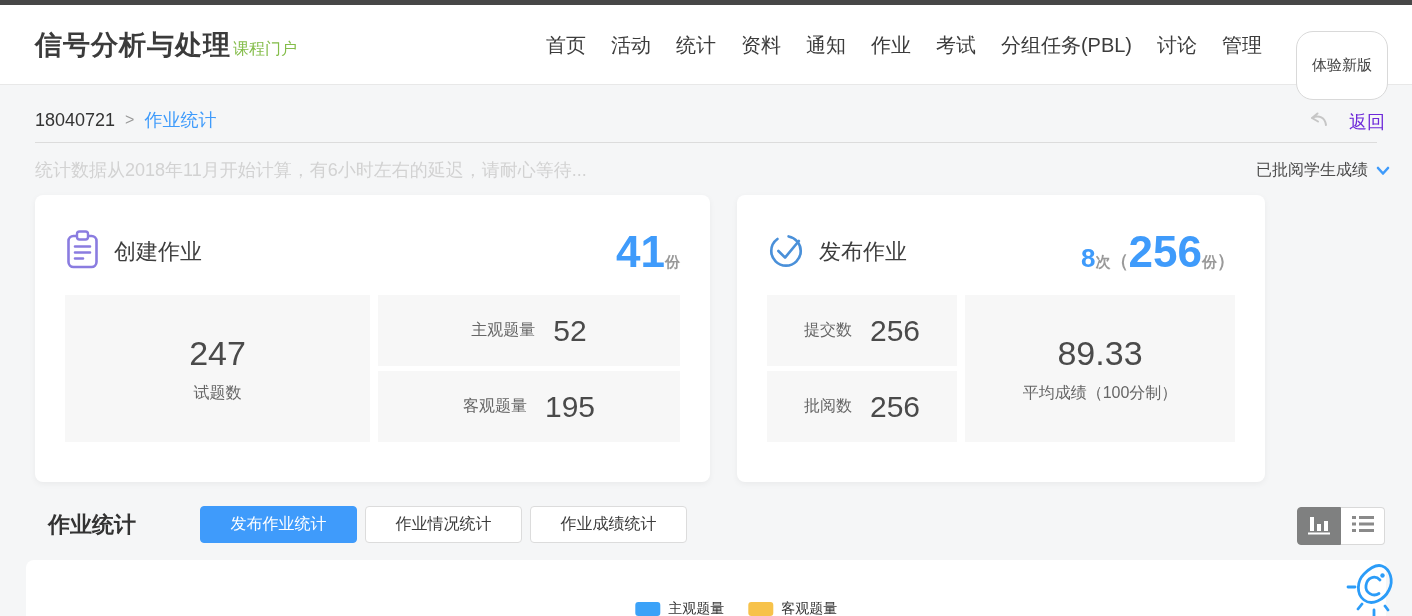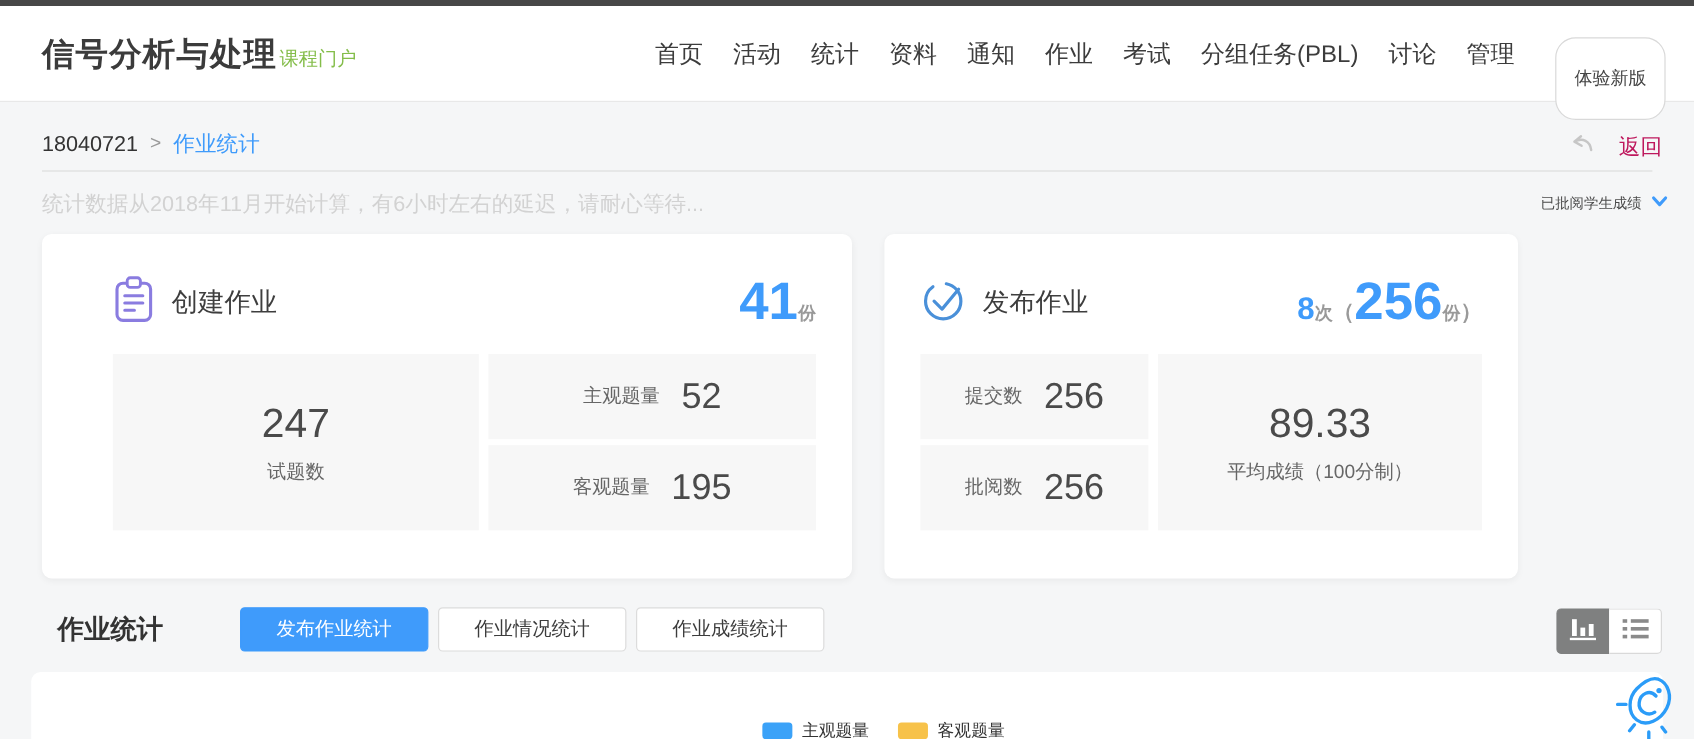--- a/index.html
+++ b/index.html
@@ -27,34 +27,34 @@
     border:1px solid #d9d9d9; border-radius:17px; background:#fff;
     padding:24px 15px; font-size:15px; color:#444; cursor:pointer; white-space:nowrap;
   }
 
   
   .breadcrumb { position:absolute; top:108px; left:35px; display:flex; align-items:center; gap:10px; font-size:18px; }
   .crumb-id { color:#333; }
   .crumb-sep { color:#9a9a9a; font-size:16px; }
   .crumb-current { color:#3f9bfb; cursor:pointer; }
   .back-link { position:absolute; top:110px; right:27px; display:flex; align-items:center; gap:20px;
-               color:#be185d; font-size:18px; cursor:pointer; }
+               color:#6d28d9; font-size:18px; cursor:pointer; }
   .rule { position:absolute; top:142px; left:35px; width:1342px; height:0; border-top:1px solid #dcdcdc; }
 
   
   .notice { position:absolute; top:158px; left:35px; font-size:18px; color:#d2d2d2; }
   .filter { position:absolute; top:160px; right:22px; display:flex; align-items:center; gap:8px; cursor:pointer; }
-  .filter-label { font-size:12px; color:#4a4a4a; }
+  .filter-label { font-size:16px; color:#4a4a4a; }
 
   
   .card {
     position:absolute; top:195px; height:287px; background:#fff; border-radius:8px;
     box-shadow:0 2px 6px rgba(0,0,0,0.05);
   }
-  .card-created   { left:35px;  width:675px;padding-left:29px; }
+  .card-created   { left:35px;  width:675px; }
   .card-published { left:737px; width:528px; }
   .card-head { display:flex; align-items:center; justify-content:space-between; padding:32px 30px 18px 30px; }
   .card-head-left { display:flex; align-items:center; gap:14px; }
   .card-title { font-size:22px; color:#3e3e3e; }
   .headline { display:flex; align-items:baseline;font-weight:bold; }
   .big-blue  { font-size:44px; color:#3f9bfb; }
   .mid-blue  { font-size:26px; color:#3f9bfb; }
   .unit-gray { font-size:15px; color:#999; }
   .paren-gray{ font-size:18px; color:#9a9a9a; }
   .stats { display:flex; gap:8px; margin:0 30px; }

